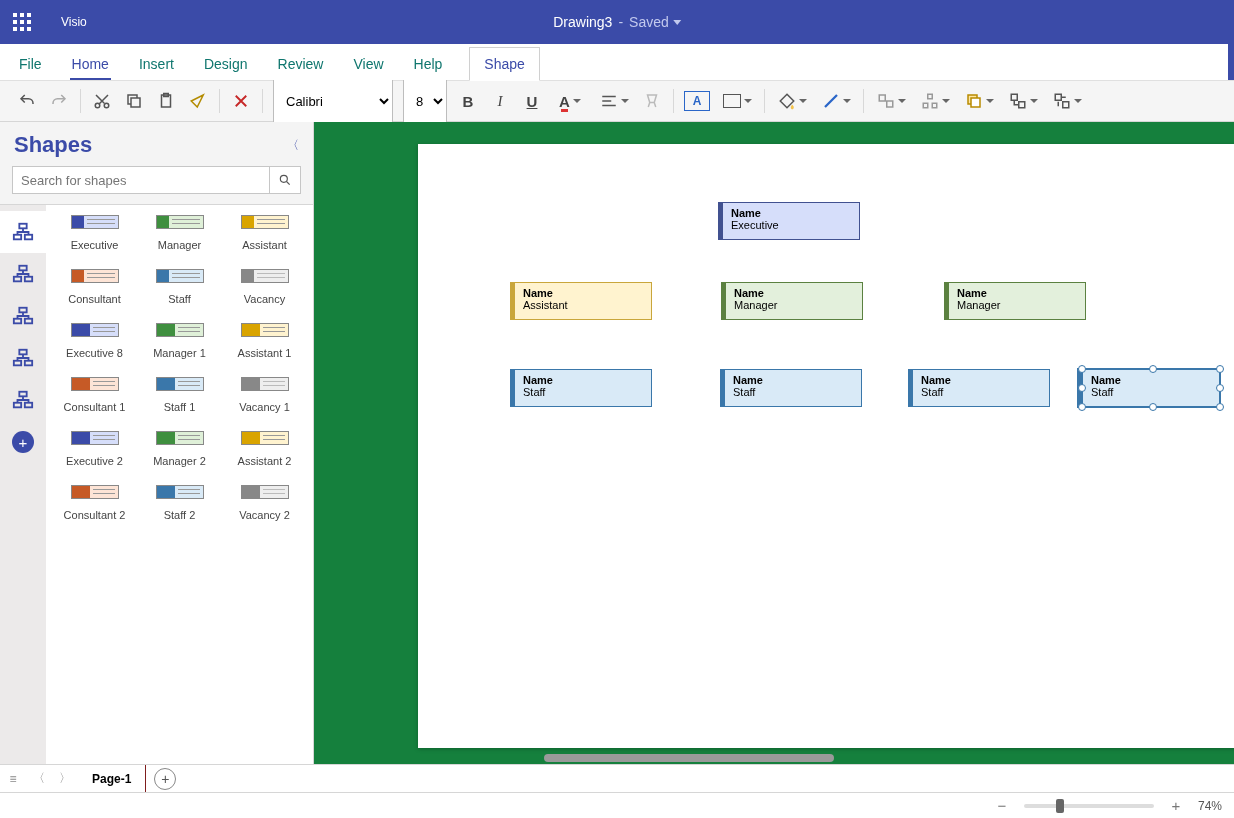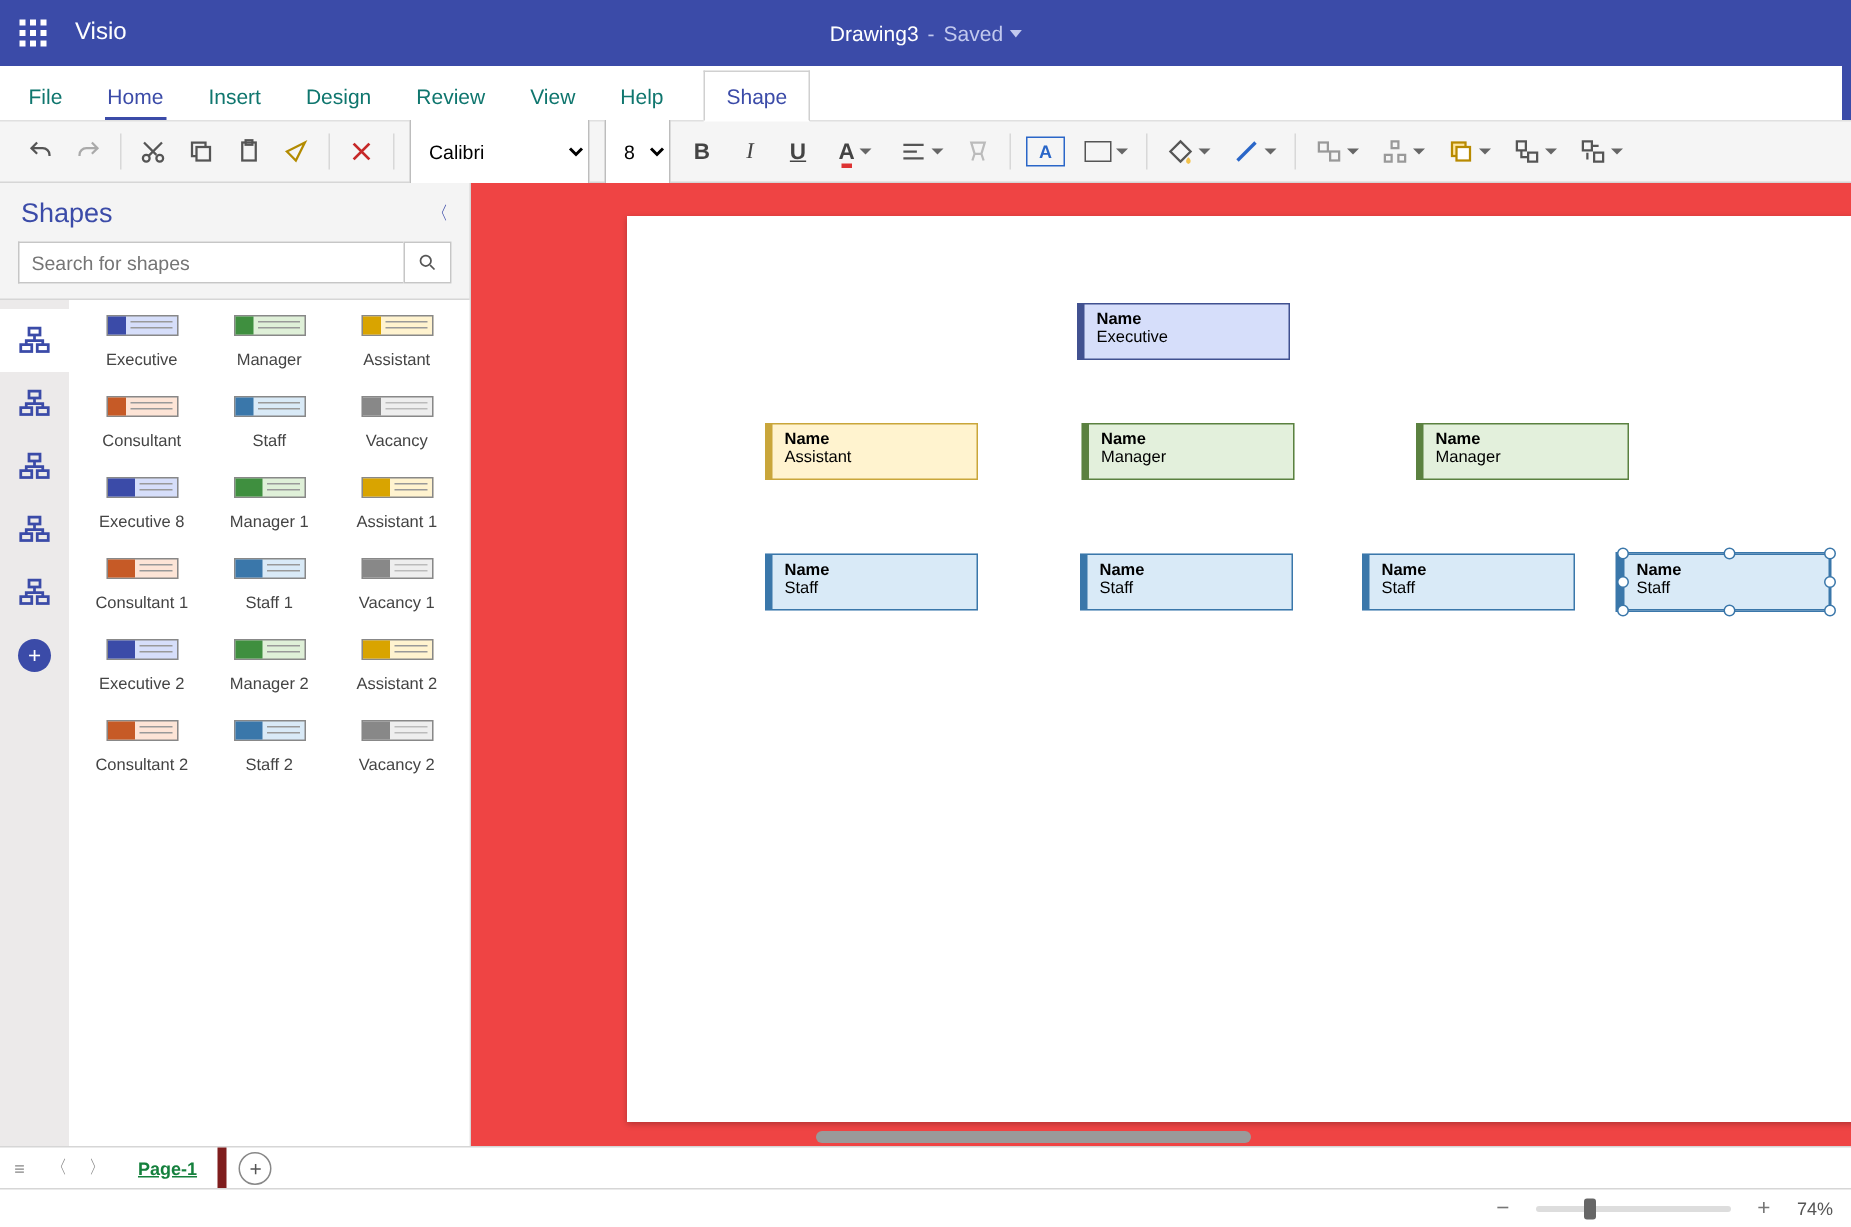--- a/index.html
+++ b/index.html
@@ -4,21 +4,21 @@
 <style>
   * { box-sizing: border-box; margin: 0; padding: 0; font-family: "Segoe UI", Arial, sans-serif; }
   html, body { height: 100%; overflow: hidden; background:#fff; }
   body { width:1234px; height:818px; display:flex; flex-direction:column; }
 
   
   .titlebar { height:44px; background:#3b4ba8; color:#fff; display:flex; align-items:center; position:relative; }
   .waffle { width:44px; height:44px; display:flex; align-items:center; justify-content:center; cursor:pointer;}
   .waffle-grid { display:grid; grid-template-columns:repeat(3,4px); grid-template-rows:repeat(3,4px); gap:3px;}
   .waffle-grid span { width:4px; height:4px; background:#fff;}
-  .titlebar .appname { font-size:16px; margin-left:6px;}
+  .titlebar .appname { font-size:12px; margin-left:17px;}
   .titlebar .doc { position:absolute; left:50%; transform:translateX(-50%); display:flex; align-items:center; font-size:14px;}
   .titlebar .doc .sep { margin:0 6px; color:#c2c9ee;}
   .titlebar .doc .saved { color:#c2c9ee;}
   .chev-down-w { margin-left:4px; width:0;height:0;border-left:4px solid transparent;border-right:4px solid transparent;border-top:5px solid #c2c9ee;}
 
   
   .tabrow { height:36px; background:#fff; border-bottom:0; display:flex; align-items:flex-end; padding:0 4px; position:relative; }
   .tab { padding:8px 14px 8px; font-size:14px; color:#0f766e; cursor:pointer; border:1px solid transparent; border-bottom:none; position:relative;}
   .tab.home { color:#3b4ba8;}
   .tab.home::after { content:""; position:absolute; bottom:0; left:12px; right:12px; height:2px; background:#3b4ba8;}
@@ -39,21 +39,21 @@
   .tbtn.i { font-style:italic; font-weight:normal; font-family:serif;}
   .tbtn.u { text-decoration:underline;}
   .color-A { position:relative; font-size:15px; font-weight:bold;}
   .color-A .bar { position:absolute; bottom:-2px; left:2px; right:2px; height:3px; background:#d33;}
   .rect-icon { width:18px; height:14px; border:1.5px solid #555;}
 
   
   .main { flex:1; display:flex; overflow:hidden; background:#f0f0f0;}
   .shapes-panel { width:314px; background:#f4f4f4; border-right:1px solid #d6d6d6; display:flex; flex-direction:column;}
   .shapes-header { display:flex; align-items:center; justify-content:space-between; padding:10px 14px 6px;}
-  .shapes-header h2 { color:#3b4ba8; font-size:18px; font-weight:normal;}
+  .shapes-header h2 { color:#3b4ba8; font-size:22px; font-weight:bold;}
   .collapse-caret { color:#3b4ba8; font-size:12px; cursor:pointer;}
   .search-row { padding:2px 12px 10px; display:flex;}
   .search-input { flex:1; height:28px; border:1px solid #c6c6c6; border-right:none; background:#fff; padding:0 8px; font-size:13px; color:#666;}
   .search-btn { width:32px; height:28px; border:1px solid #c6c6c6; background:#fff; display:flex; align-items:center; justify-content:center; cursor:pointer;}
   .search-btn svg { width:14px; height:14px;}
   .shapes-body { flex:1; display:flex; border-top:1px solid #d6d6d6;}
   .stencil-rail { width:46px; background:#eceaea; display:flex; flex-direction:column; align-items:center; padding-top:6px; gap:0;}
   .stencil-btn { width:46px; height:42px; display:flex; align-items:center; justify-content:center; cursor:pointer;}
   .stencil-btn.active { background:#fff;}
   .stencil-btn svg { width:22px; height:22px; }
@@ -71,21 +71,21 @@
   .thumb-exec   { background:#d6defa;} .thumb-exec .left{ background:#3b4ba8;}
   .thumb-mgr    { background:#dff0d8;} .thumb-mgr .left{ background:#3f8f3f;}
   .thumb-asst   { background:#fff3cf;} .thumb-asst .left{ background:#d9a400;}
   .thumb-cons   { background:#fde4d6;} .thumb-cons .left{ background:#c65a26;}
   .thumb-staff  { background:#d9eaf7;} .thumb-staff .left{ background:#3a77aa;}
   .thumb-vac    { background:#eee;}    .thumb-vac .left{ background:#888;}
   .thumb-split .left { width:18px; }
   .thumb-vac .right::before,.thumb-vac .right::after { background:#bbb;}
 
   
-  .canvas-wrap { flex:1; position:relative; background:#ef4444; overflow:hidden;}
+  .canvas-wrap { flex:1; position:relative; background:#15803d; overflow:hidden;}
   .page { position:absolute; left:104px; top:22px; width:900px; height:604px; background:#fff; box-shadow:0 1px 4px rgba(0,0,0,0.25);}
   .node { position:absolute; width:142px; height:38px; border-width:1px 1px 1px 5px; border-style:solid; padding:4px 8px 0; font-size:11px; line-height:12px; background:#fff;}
   .node .n1 { font-weight:bold; }
   .node.exec { background:#d6defa; border-color:#415190; left:300px; top:58px;}
   .node.asst { background:#fff3cf; border-color:#c9a63b; left:92px; top:138px;}
   .node.mg1  { background:#e3f0dc; border-color:#5b8140; left:303px; top:138px;}
   .node.mg2  { background:#e3f0dc; border-color:#5b8140; left:526px; top:138px;}
   .node.st1  { background:#d9eaf7; border-color:#3a77aa; left:92px; top:225px;}
   .node.st2  { background:#d9eaf7; border-color:#3a77aa; left:302px; top:225px;}
   .node.st3  { background:#d9eaf7; border-color:#3a77aa; left:490px; top:225px;}
@@ -93,21 +93,21 @@
   .node.selected { outline:1px solid #3a77aa;}
   .handle { position:absolute; width:8px; height:8px; border:1px solid #3a77aa; background:#fff; border-radius:50%;}
 
   
   .hscroll { position:absolute; left:230px; right:80px; bottom:0; height:10px; }
   .hscroll .thumb { position:absolute; left:0; width:290px; height:8px; background:#9a9a9a; border-radius:4px;}
 
   
   .pagetabs { height:28px; border-top:1px solid #d6d6d6; display:flex; align-items:center; background:#fff; font-size:12px;}
   .pagetabs .navbtn { width:26px; height:28px; display:flex; align-items:center; justify-content:center; color:#888; cursor:pointer;}
-  .pagetab { padding:0 14px; height:28px; display:flex; align-items:center; color:#15803d; font-weight:bold; border-right:6px solid #7f1d1d; cursor:pointer;text-decoration:underline;}
+  .pagetab { padding:0 14px; height:28px; display:flex; align-items:center; color:#000000; font-weight:bold; border-right:1px solid #7f1d1d; cursor:pointer;}
   .addpage { width:22px; height:22px; margin-left:8px; border:1.5px solid #888; border-radius:50%; display:flex; align-items:center; justify-content:center; font-size:14px; color:#555; cursor:pointer;}
 
   
   .statusbar { height:26px; border-top:1px solid #d6d6d6; background:#fff; display:flex; align-items:center; justify-content:flex-end; padding:0 12px; gap:14px; font-size:12px; color:#555;}
   .zoom-slider { width:130px; height:4px; background:#ddd; position:relative; border-radius:2px;}
   .zoom-slider .zthumb { position:absolute; top:-5px; left:32px; width:8px; height:14px; background:#666; border-radius:2px;}
   .zoom-btn { font-size:15px; cursor:pointer; color:#777; width:16px; text-align:center;}
 
   
   .sm-dd { display:inline-block; width:0;height:0;border-left:4px solid transparent;border-right:4px solid transparent;border-top:4px solid #666; margin-left:3px;}

